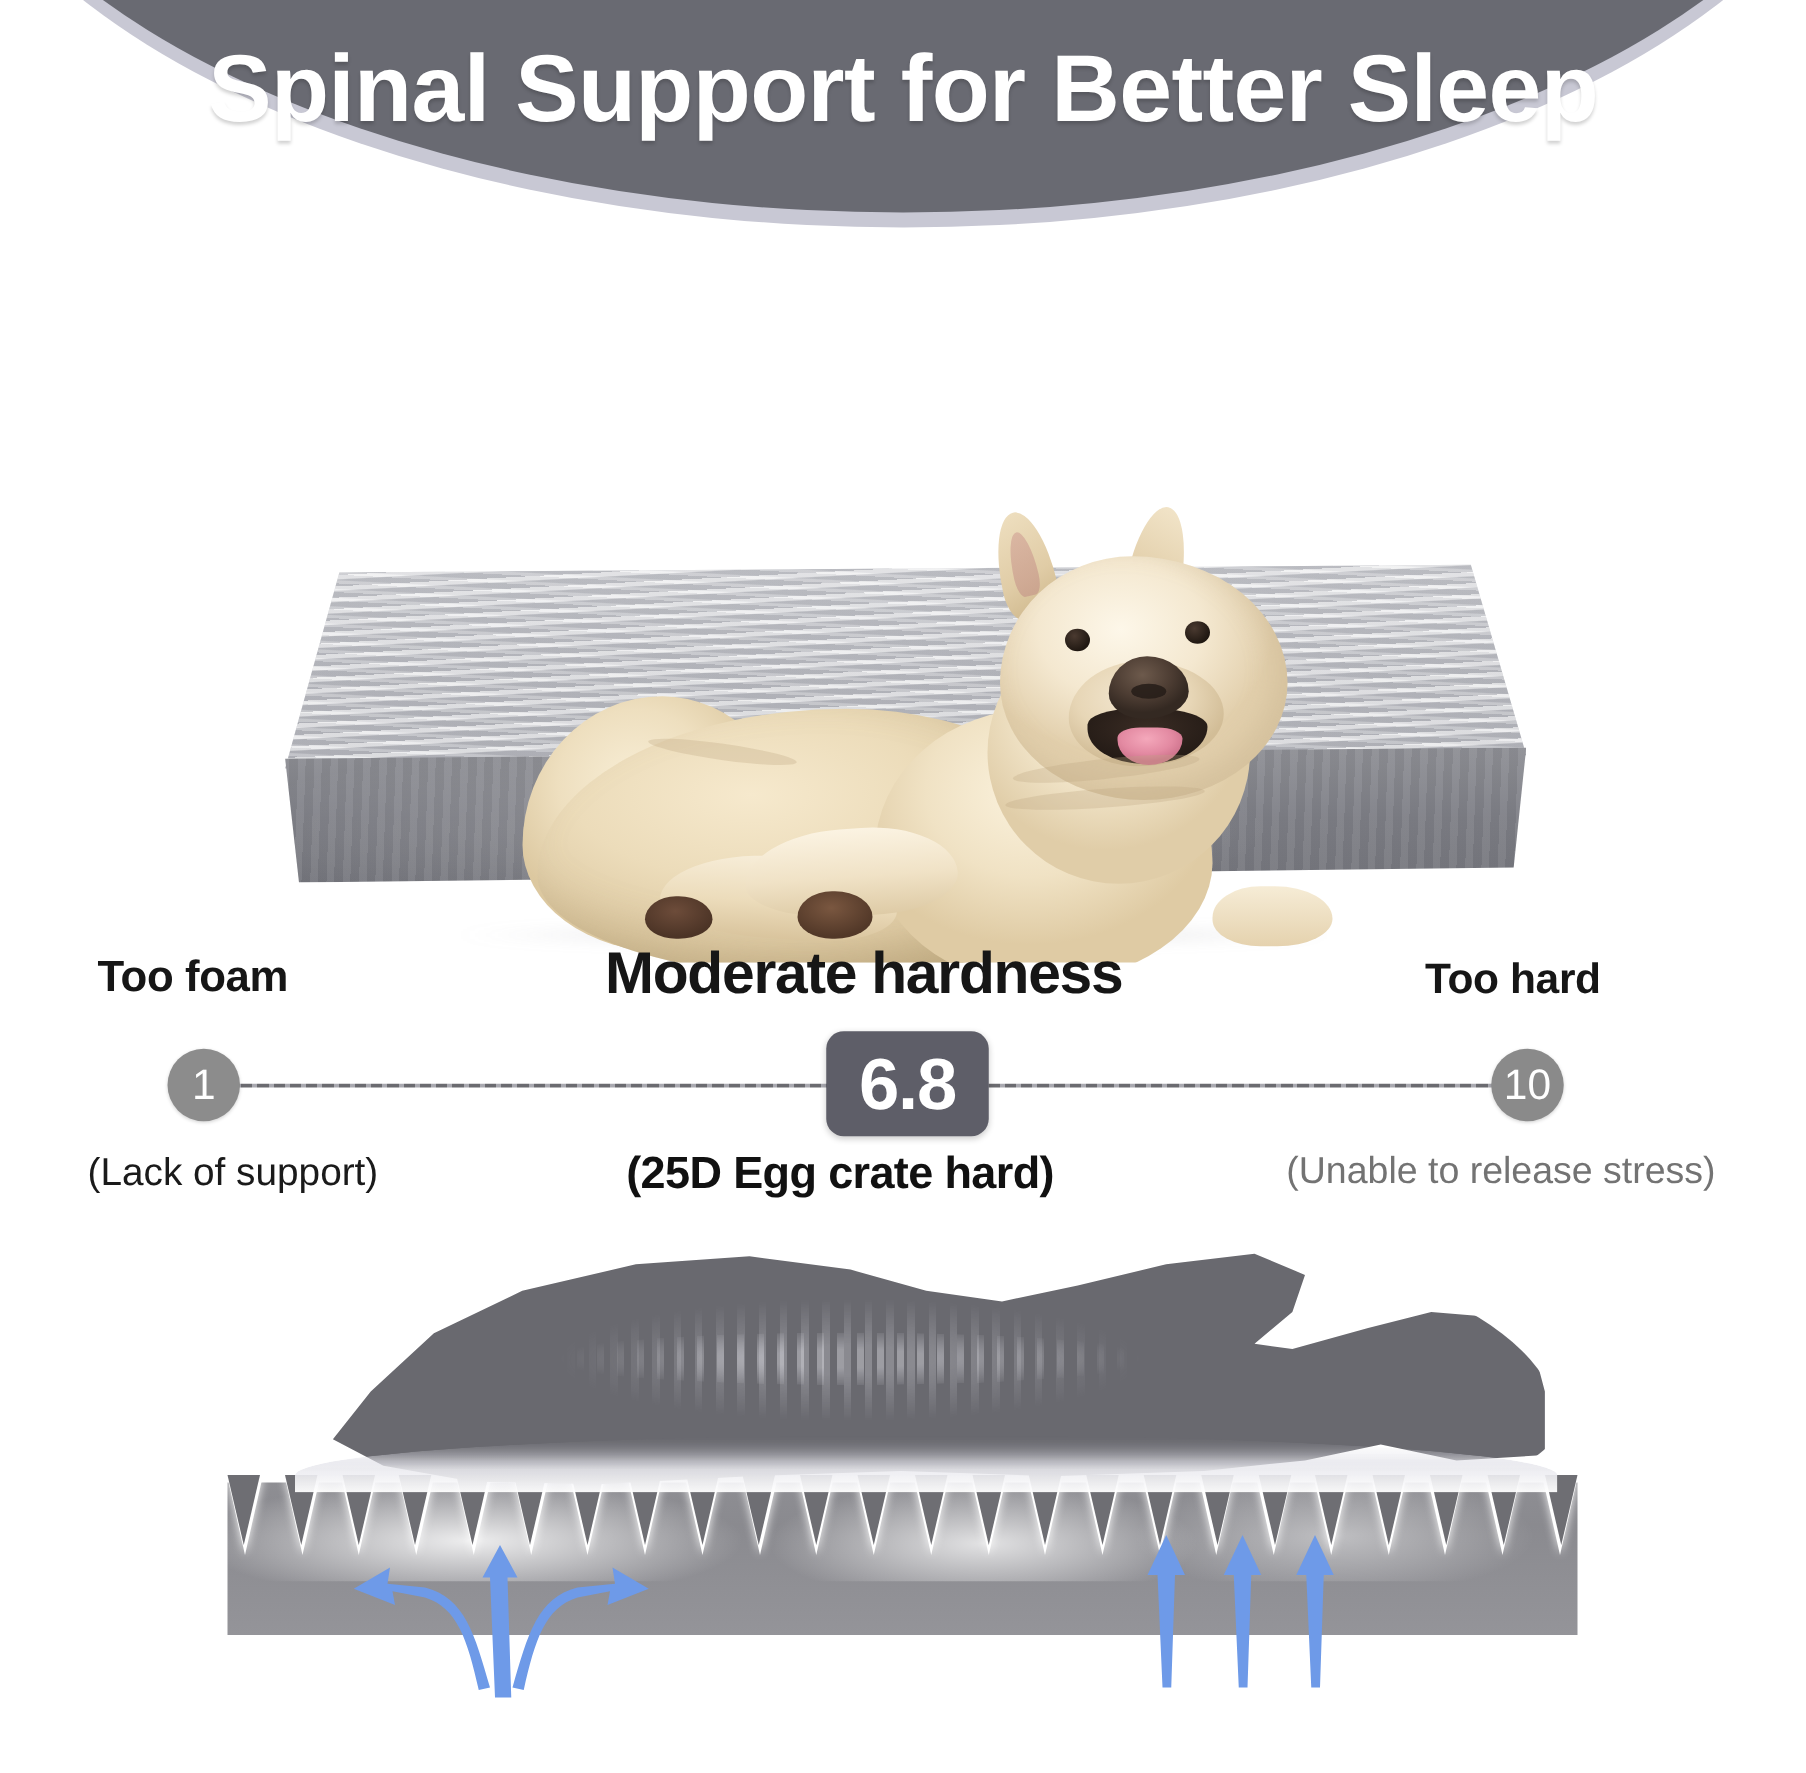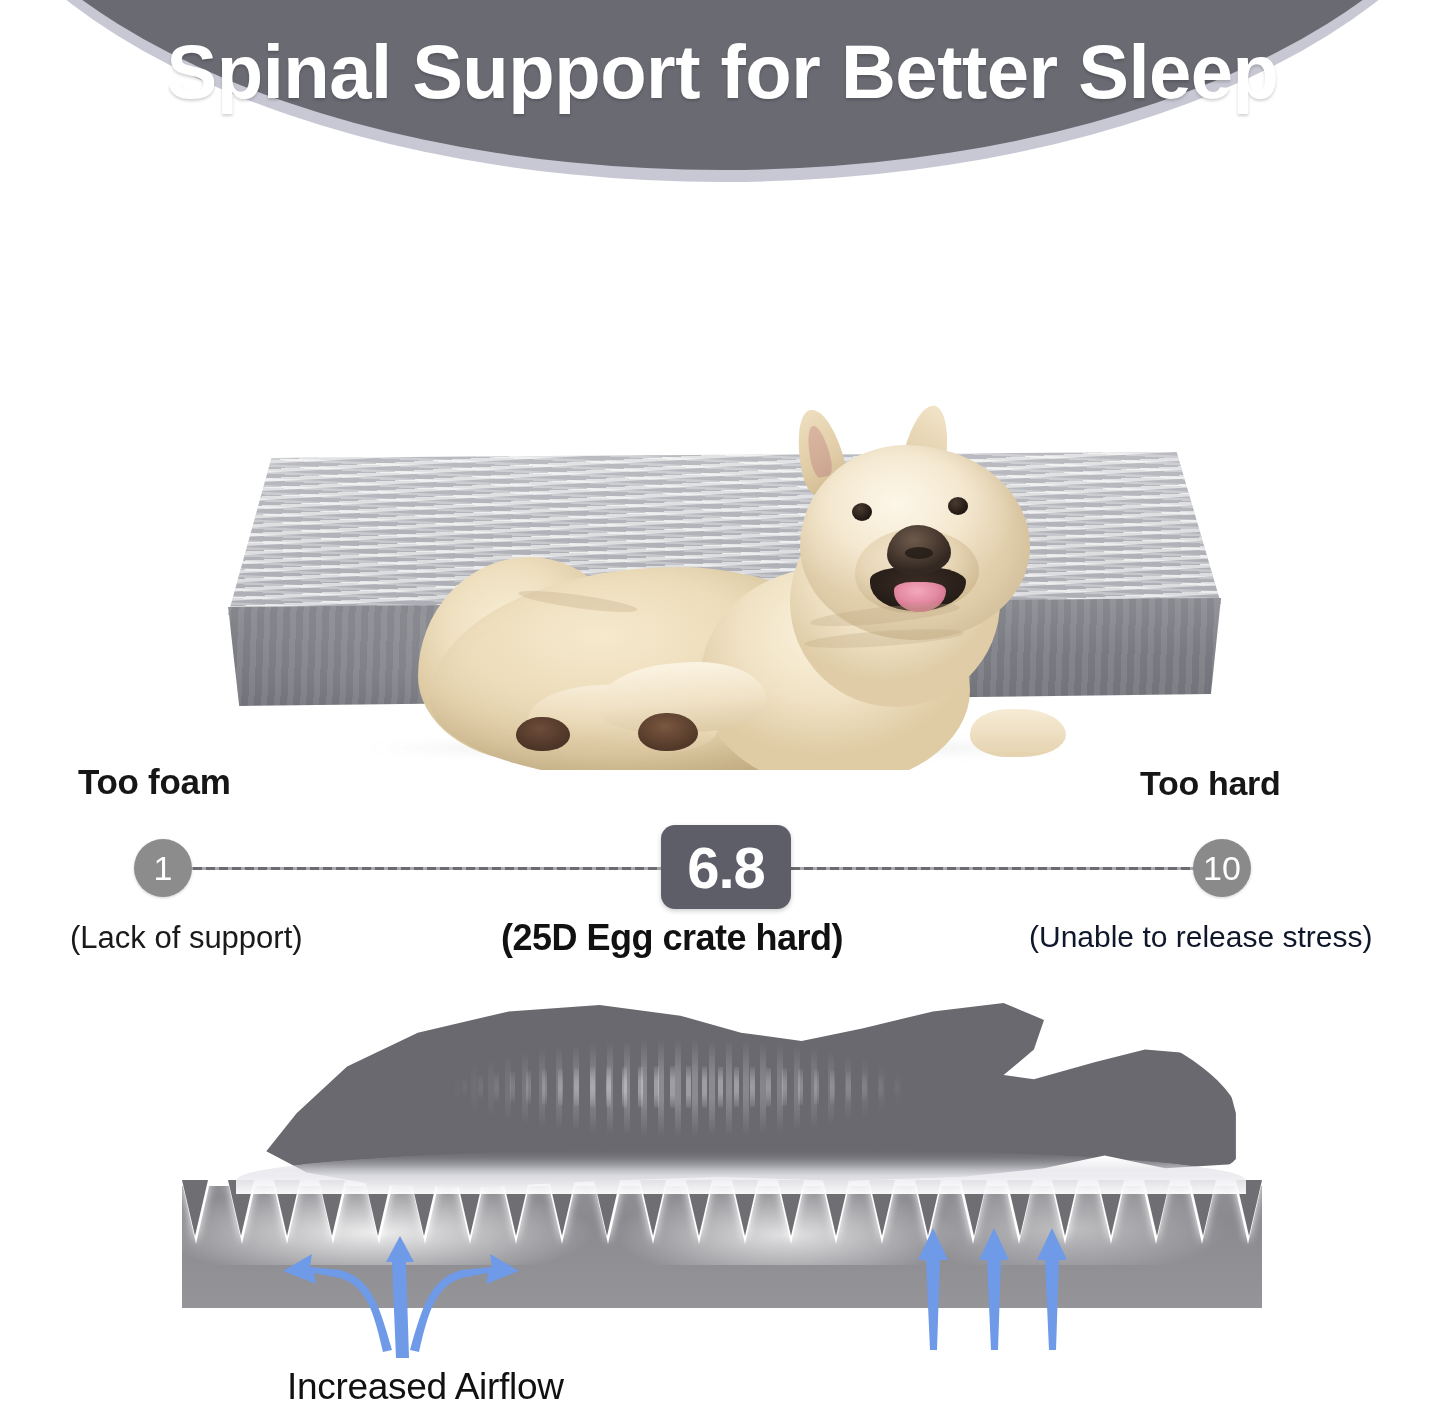--- a/index.html
+++ b/index.html
@@ -202,21 +202,21 @@
     box-shadow:0 1px 3px rgba(0,0,0,.18);
   }
   .marker-68{
     position:absolute;left:661px;top:63px;width:130px;height:84px;border-radius:14px;
     background:#5e5e68;color:#fff;font-size:58px;font-weight:bold;
     display:flex;align-items:center;justify-content:center;letter-spacing:-1px;
     box-shadow:0 2px 5px rgba(0,0,0,.2);
   }
   .sub-left{position:absolute;left:22px;top:158px;font-size:31px;color:#1a1a1a;margin-left:48px;}
   .sub-mid{position:absolute;left:501px;top:155px;font-size:36px;font-weight:bold;color:#111;letter-spacing:-.5px;}
-  .sub-right{position:absolute;left:1029px;top:158px;font-size:30px;color:#0f172a;}
+  .sub-right{position:absolute;left:1029px;top:158px;font-size:30px;color:#737373;}
 
   
   .cross{position:absolute;left:0;top:978px;width:1445px;height:440px;overflow:hidden;}
   .foam-base{
     position:absolute;left:182px;top:208px;width:1080px;height:122px;
     background:linear-gradient(180deg,#8e8e93 0%,#8a8a8f 28%,#8f8f94 62%,#949499 100%);
   }
   .foam-glow{
     position:absolute;left:182px;top:215px;width:1080px;height:72px;
     background:radial-gradient(ellipse 28% 95% at 18% 55%, rgba(255,255,255,.85), rgba(255,255,255,0) 72%),
@@ -324,20 +324,21 @@
     <div class="d-tongue"></div>
     <div class="d-nose"></div>
     <div class="d-fold1"></div>
     <div class="d-fold2"></div>
     <div class="d-fold3"></div>
   </div>
 </div>
 
 <div class="scale">
   <div class="lbl-soft">Too foam</div>
+  <div class="lbl-moderate">Moderate hardness</div>
   <div class="lbl-hard">Too hard</div>
 
   <div class="scale-line"></div>
 
   <div class="marker-1">1</div>
   <div class="marker-68">6.8</div>
   <div class="marker-10">10</div>
 
   <div class="sub-left">(Lack of support)</div>
   <div class="sub-mid">(25D Egg crate hard)</div>
@@ -426,14 +427,13 @@
       <path d="M933 250 L948 282 L940 282 L937 372 L930 372 L926 282 L918 282 Z"></path>
     </g>
     <g fill="#6e9ae8">
       <path d="M994 250 L1009 282 L1001 282 L998 372 L991 372 L987 282 L979 282 Z"></path>
     </g>
     <g fill="#6e9ae8">
       <path d="M1052 250 L1067 282 L1059 282 L1056 372 L1049 372 L1045 282 L1037 282 Z"></path>
     </g>
   </svg>
 
-  <div class="cap-air">Increased Airflow</div>
 </div>
 
 </body></html>

